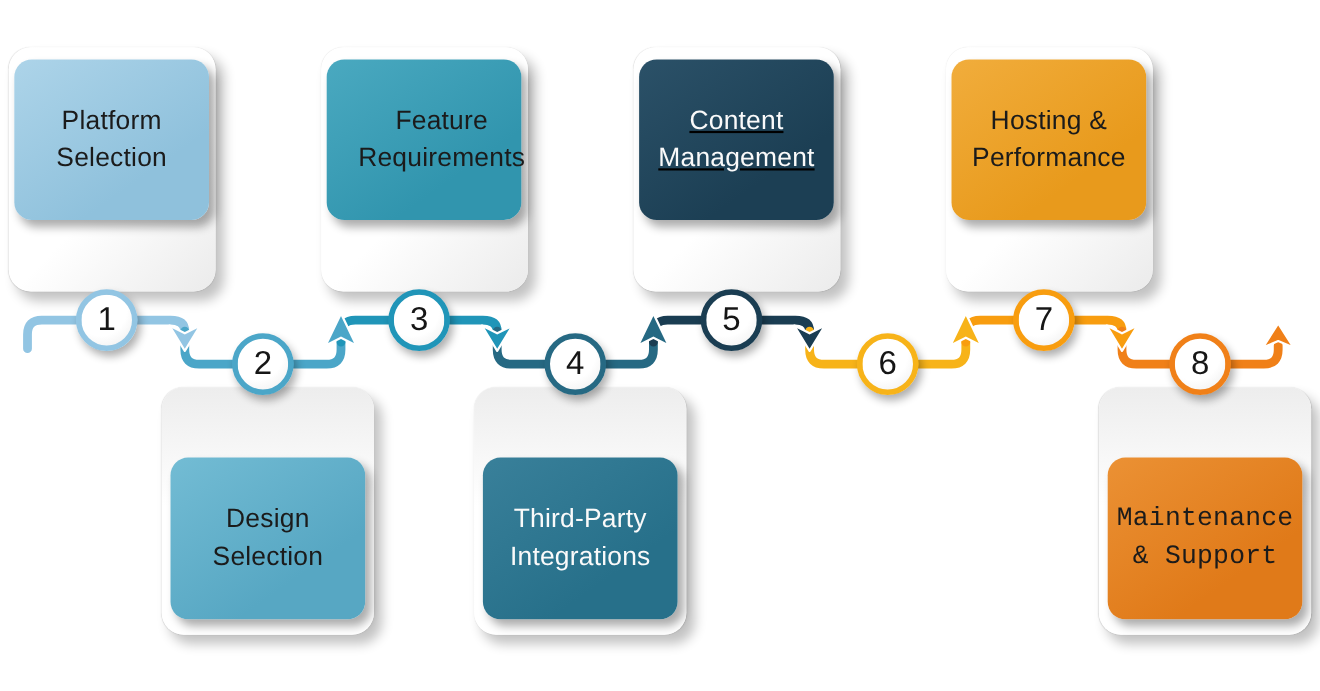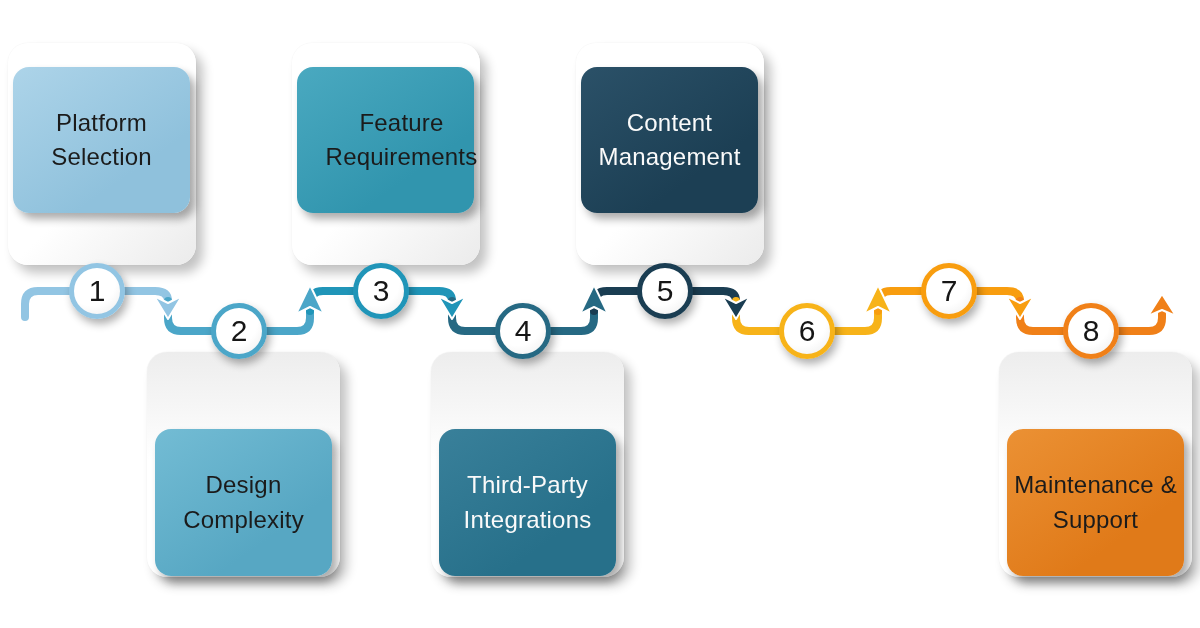--- a/index.html
+++ b/index.html
@@ -17,21 +17,21 @@
     background:linear-gradient(135deg,#ffffff 55%,#ebebeb 100%);
     box-shadow:7px 8px 11px rgba(0,0,0,0.24), 0 0 1px rgba(0,0,0,0.12);
   }
   .card.bottom{
     background:linear-gradient(180deg,#ededed 0%,#ffffff 48%);
   }
   .inner{
     position:absolute;border-radius:16px;
     display:flex;align-items:center;justify-content:center;text-align:center;
     box-shadow:5px 6px 9px rgba(0,0,0,0.33);
-    padding:0 2px;box-sizing:border-box;margin-top:13px;
+    padding:0 2px;box-sizing:border-box;
   }
   .label{
     font-size:24px;line-height:1.42;font-weight:500;color:#1b1b1b;letter-spacing:0.2px;
   }
   .label.light{color:#fafafa;}
 
   .badge{
     position:absolute;width:46px;height:46px;border-radius:50%;
     border:5px solid #999;
     background:radial-gradient(circle at 38% 30%,#ffffff 55%,#ececec 100%);
@@ -45,39 +45,44 @@
 
 <div class="stage">
   <div class="layer cards-layer">
       <div class="card top" style="left: 8px; top: 43px; width: 188px; height: 222px;">
         <div class="inner" style="left: 5px; top: 11px; width: 177px; height: 146px; background: linear-gradient(145deg, rgb(173, 212, 233) 0%, rgb(143, 193, 220) 70%);">
           <div class="label">Platform Selection</div>
         </div>
       </div>
       <div class="card bottom" style="left: 147px; top: 352px; width: 193px; height: 225px;">
         <div class="inner" style="left: 8px; top: 64px; width: 177px; height: 147px; background: linear-gradient(145deg, rgb(115, 188, 212) 0%, rgb(87, 167, 195) 70%);">
-          <div class="label">Design Complexity</div>
+          <div class="label">Design Selection</div>
         </div>
       </div>
       <div class="card top" style="left: 292px; top: 43px; width: 188px; height: 222px;">
         <div class="inner" style="left: 5px; top: 11px; width: 177px; height: 146px; background: linear-gradient(145deg, rgb(74, 169, 192) 0%, rgb(49, 149, 174) 70%); padding-left: 34px;">
           <div class="label">Feature Requirements</div>
         </div>
       </div>
       <div class="card bottom" style="left: 431px; top: 352px; width: 193px; height: 225px; text-decoration: underline;">
         <div class="inner" style="left: 8px; top: 64px; width: 177px; height: 147px; background: linear-gradient(145deg, rgb(57, 128, 154) 0%, rgb(39, 112, 138) 70%);">
           <div class="label light">Third-Party Integrations</div>
         </div>
       </div>
       <div class="card top" style="left: 576px; top: 43px; width: 188px; height: 222px;">
-        <div class="inner" style="left: 5px; top: 11px; width: 177px; height: 146px; background: linear-gradient(145deg, rgb(43, 81, 104) 0%, rgb(28, 63, 84) 70%);">
+        <div class="inner" style="left: 5px; top: 11px; width: 177px; height: 146px; background: linear-gradient(145deg, rgb(43, 81, 104) 0%, rgb(28, 63, 84) 70%); text-decoration: underline;">
           <div class="label light">Content Management</div>
         </div>
       </div>
-      <div class="card bottom" style="left: 999px; top: 352px; width: 193px; height: 225px;">
+      <div class="card top" style="left: 860px; top: 43px; width: 188px; height: 222px;">
+        <div class="inner" style="left: 5px; top: 11px; width: 177px; height: 146px; background: linear-gradient(145deg, rgb(241, 173, 60) 0%, rgb(232, 154, 28) 70%);">
+          <div class="label">Hosting &amp; Performance</div>
+        </div>
+      </div>
+      <div class="card bottom" style="left: 999px; top: 352px; width: 193px; height: 225px; font-family: Liberation Mono, monospace;">
         <div class="inner" style="left: 8px; top: 64px; width: 177px; height: 147px; background: linear-gradient(145deg, rgb(235, 145, 52) 0%, rgb(224, 122, 25) 70%);">
           <div class="label">Maintenance &amp; Support</div>
         </div>
       </div>
     </div>
   <svg class="zigzag-svg" width="1200" height="628" viewBox="0 0 1200 628" xmlns="http://www.w3.org/2000/svg">
     <g id="stems" fill="none" stroke-width="8" stroke-linecap="round" stroke-linejoin="round">
         <path d="M 25 317 L 25 304 Q 25 291 38 291 L 155 291 Q 168 291 168 301" stroke="#92C5E3"></path>
         <path d="M 168 301 L 168 318 Q 168 331 181 331 L 297 331 Q 310 331 310 318 L 310 311" stroke="#4BA6C8"></path>
         <path d="M 310 311 L 310 304 Q 310 291 323 291 L 439 291 Q 452 291 452 301" stroke="#2095B8"></path>

